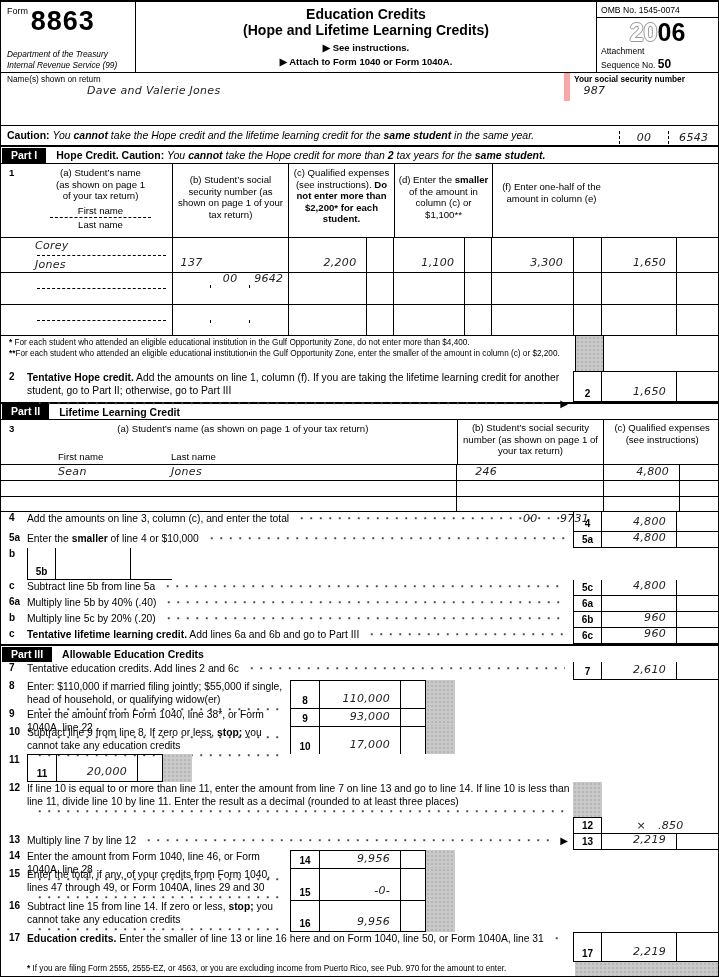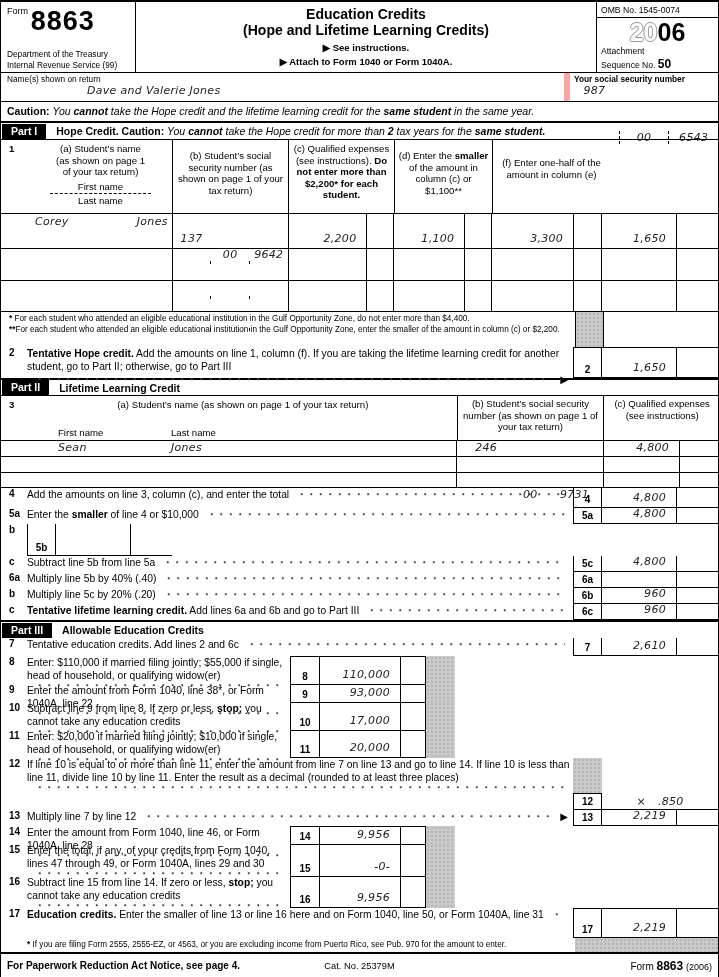--- a/index.html
+++ b/index.html
@@ -12,58 +12,58 @@
   .bl{border-left:1px solid #000;} .brd{border-right:1px solid #000;}
   .bold{font-weight:bold;} .ital{font-style:italic;}
   .ctr{text-align:center;}
   .hand{font-family:"DejaVu Sans", sans-serif;font-style:italic;color:#222;font-size:11px;letter-spacing:.3px;}
   .sm{font-size:8.2px;}
   
   .hdr{height:72px;border-top:2px solid #000;}
   .hdr-left{width:135px;border-right:1px solid #000;padding:4px 4px 2px 6px;display:flex;flex-direction:column;justify-content:space-between;}
   .formword{font-size:9px;vertical-align:top;}
   .formno{font-size:27px;font-weight:bold;letter-spacing:1px;}
-  .dept{font-size:8.3px;line-height:1.25;}
+  .dept{font-size:8.3px;line-height:1.25;font-style:italic;}
   .hdr-ctr{flex:1;border-right:1px solid #000;text-align:center;padding-top:4px;}
   .t1{font-size:14px;font-weight:bold;line-height:1.15;}
   .t2{font-size:9.5px;font-weight:bold;margin-top:3px;line-height:1.5;}
   .hdr-right{width:121px;padding:0;}
   .omb{font-size:8.6px;padding:3px 2px 2px 4px;border-bottom:1px solid #000;white-space:nowrap;}
   .year{font-size:25px;font-weight:bold;text-align:center;line-height:1;padding-top:2px;}
   .y20{color:#fff;text-shadow:-1px 0 #999,1px 0 #999,0 -1px #999,0 1px #999;}
   .attach{font-size:8.6px;padding:1px 0 0 4px;line-height:1.25;}
   .attno{font-size:12px;font-weight:bold;}
   
   .namerow{height:29px;border-top:1px solid #000;}
   .namecell{flex:1;padding:1px 0 0 6px;}
   .nlabel{font-size:8.3px;}
   .nval{padding-left:80px;}
   .ssncell{width:154px;border-left:6px solid #fca5a5;padding-top:1px;}
   .ssnlabel{font-size:8.3px;font-weight:bold;padding-left:4px;white-space:nowrap;}
   .ssnvals{display:flex;text-align:center;margin-top:0;}
   .ssnvals>div{flex:1;}
   .dashl{border-left:1px dashed #000;margin-top:47px;}
   
-  .cautionrow{height:20px;border-top:1px solid #000;padding:3px 0 0 6px;font-size:10.5px;}
+  .cautionrow{height:20px;border-top:1px solid #000;padding:3px 0 0 6px;font-size:10.5px;margin-top:24px;}
   .partbar{border-top:2px solid #000;display:flex;align-items:center;}
   .parttab{background:#000;color:#fff;font-weight:bold;font-size:10.5px;padding:1px 9px 2px 9px;margin:1px 0 1px 1px;}
   .partheading{font-weight:bold;font-size:10.5px;margin-left:10px;}
   
   .p1h{height:74px;border-top:1px solid #000;font-size:9.6px;line-height:1.2;}
   .p1h>div{padding-top:3px;}
   .c-num{width:28px;}
   .c-a{width:144px;}
   .c-b{width:116px;}
   .c-c{width:106px;}
   .c-d{width:98px;}
   .c-e{width:110px;}
   .c-f{width:117px;}
   .dashmid{border-top:1px dashed #000;width:70%;margin:1px auto;}
   .p1row{height:35px;}
-  .p1name{width:144px;padding:1px 4px 1px 6px;display:flex;flex-direction:row;justify-content:space-between;}
+  .p1name{width:144px;padding:1px 4px 1px 6px;display:flex;flex-direction:column;justify-content:space-between;}
   .dashline{border-bottom:1px dashed #000;margin:0 2px;}
   .ssn3{width:116px;display:flex;text-align:center;}
   .ssn3>div{flex:1;display:flex;align-items:flex-end;justify-content:center;padding-bottom:3px;}
   .amt{display:flex;align-items:flex-end;justify-content:flex-end;padding:0 10px 3px 0;}
   .cw-c{width:78px;} .cc-c{width:28px;}
   .cw-d{width:70px;} .cc-d{width:28px;}
   .cw-e{width:81px;} .cc-e{width:29px;}
   .cw-f{width:74px;} .cc-f{width:42px;}
   
   .fnarea{height:35px;}
@@ -427,24 +427,20 @@
       </div>
     <div class="inum">10</div>
     <div class="iamt amt hand">17,000</div>
     <div class="icents"></div>
     <div class="g29 gray"></div>
     <div style="flex:1"></div>
   </div>
 
   <div class="linerow" style="height:28px">
     <div class="lnum">11</div>
-    <div class="ltext" style="max-width:412px">
-        <span>Enter: $20,000 if married filing jointly; $10,000 if single, head of household, or qualifying widow(er)</span>
-        <span class="dots"></span>
-      </div>
     <div class="inum" style="border-bottom:1px solid #000">11</div>
     <div class="iamt amt hand bb">20,000</div>
     <div class="icents bb"></div>
     <div class="g29 gray"></div>
     <div style="flex:1"></div>
   </div>
 
   <div class="linerow" style="height:52px">
     <div class="lnum">12</div>
     <div class="ltext" style="max-width:548px">

